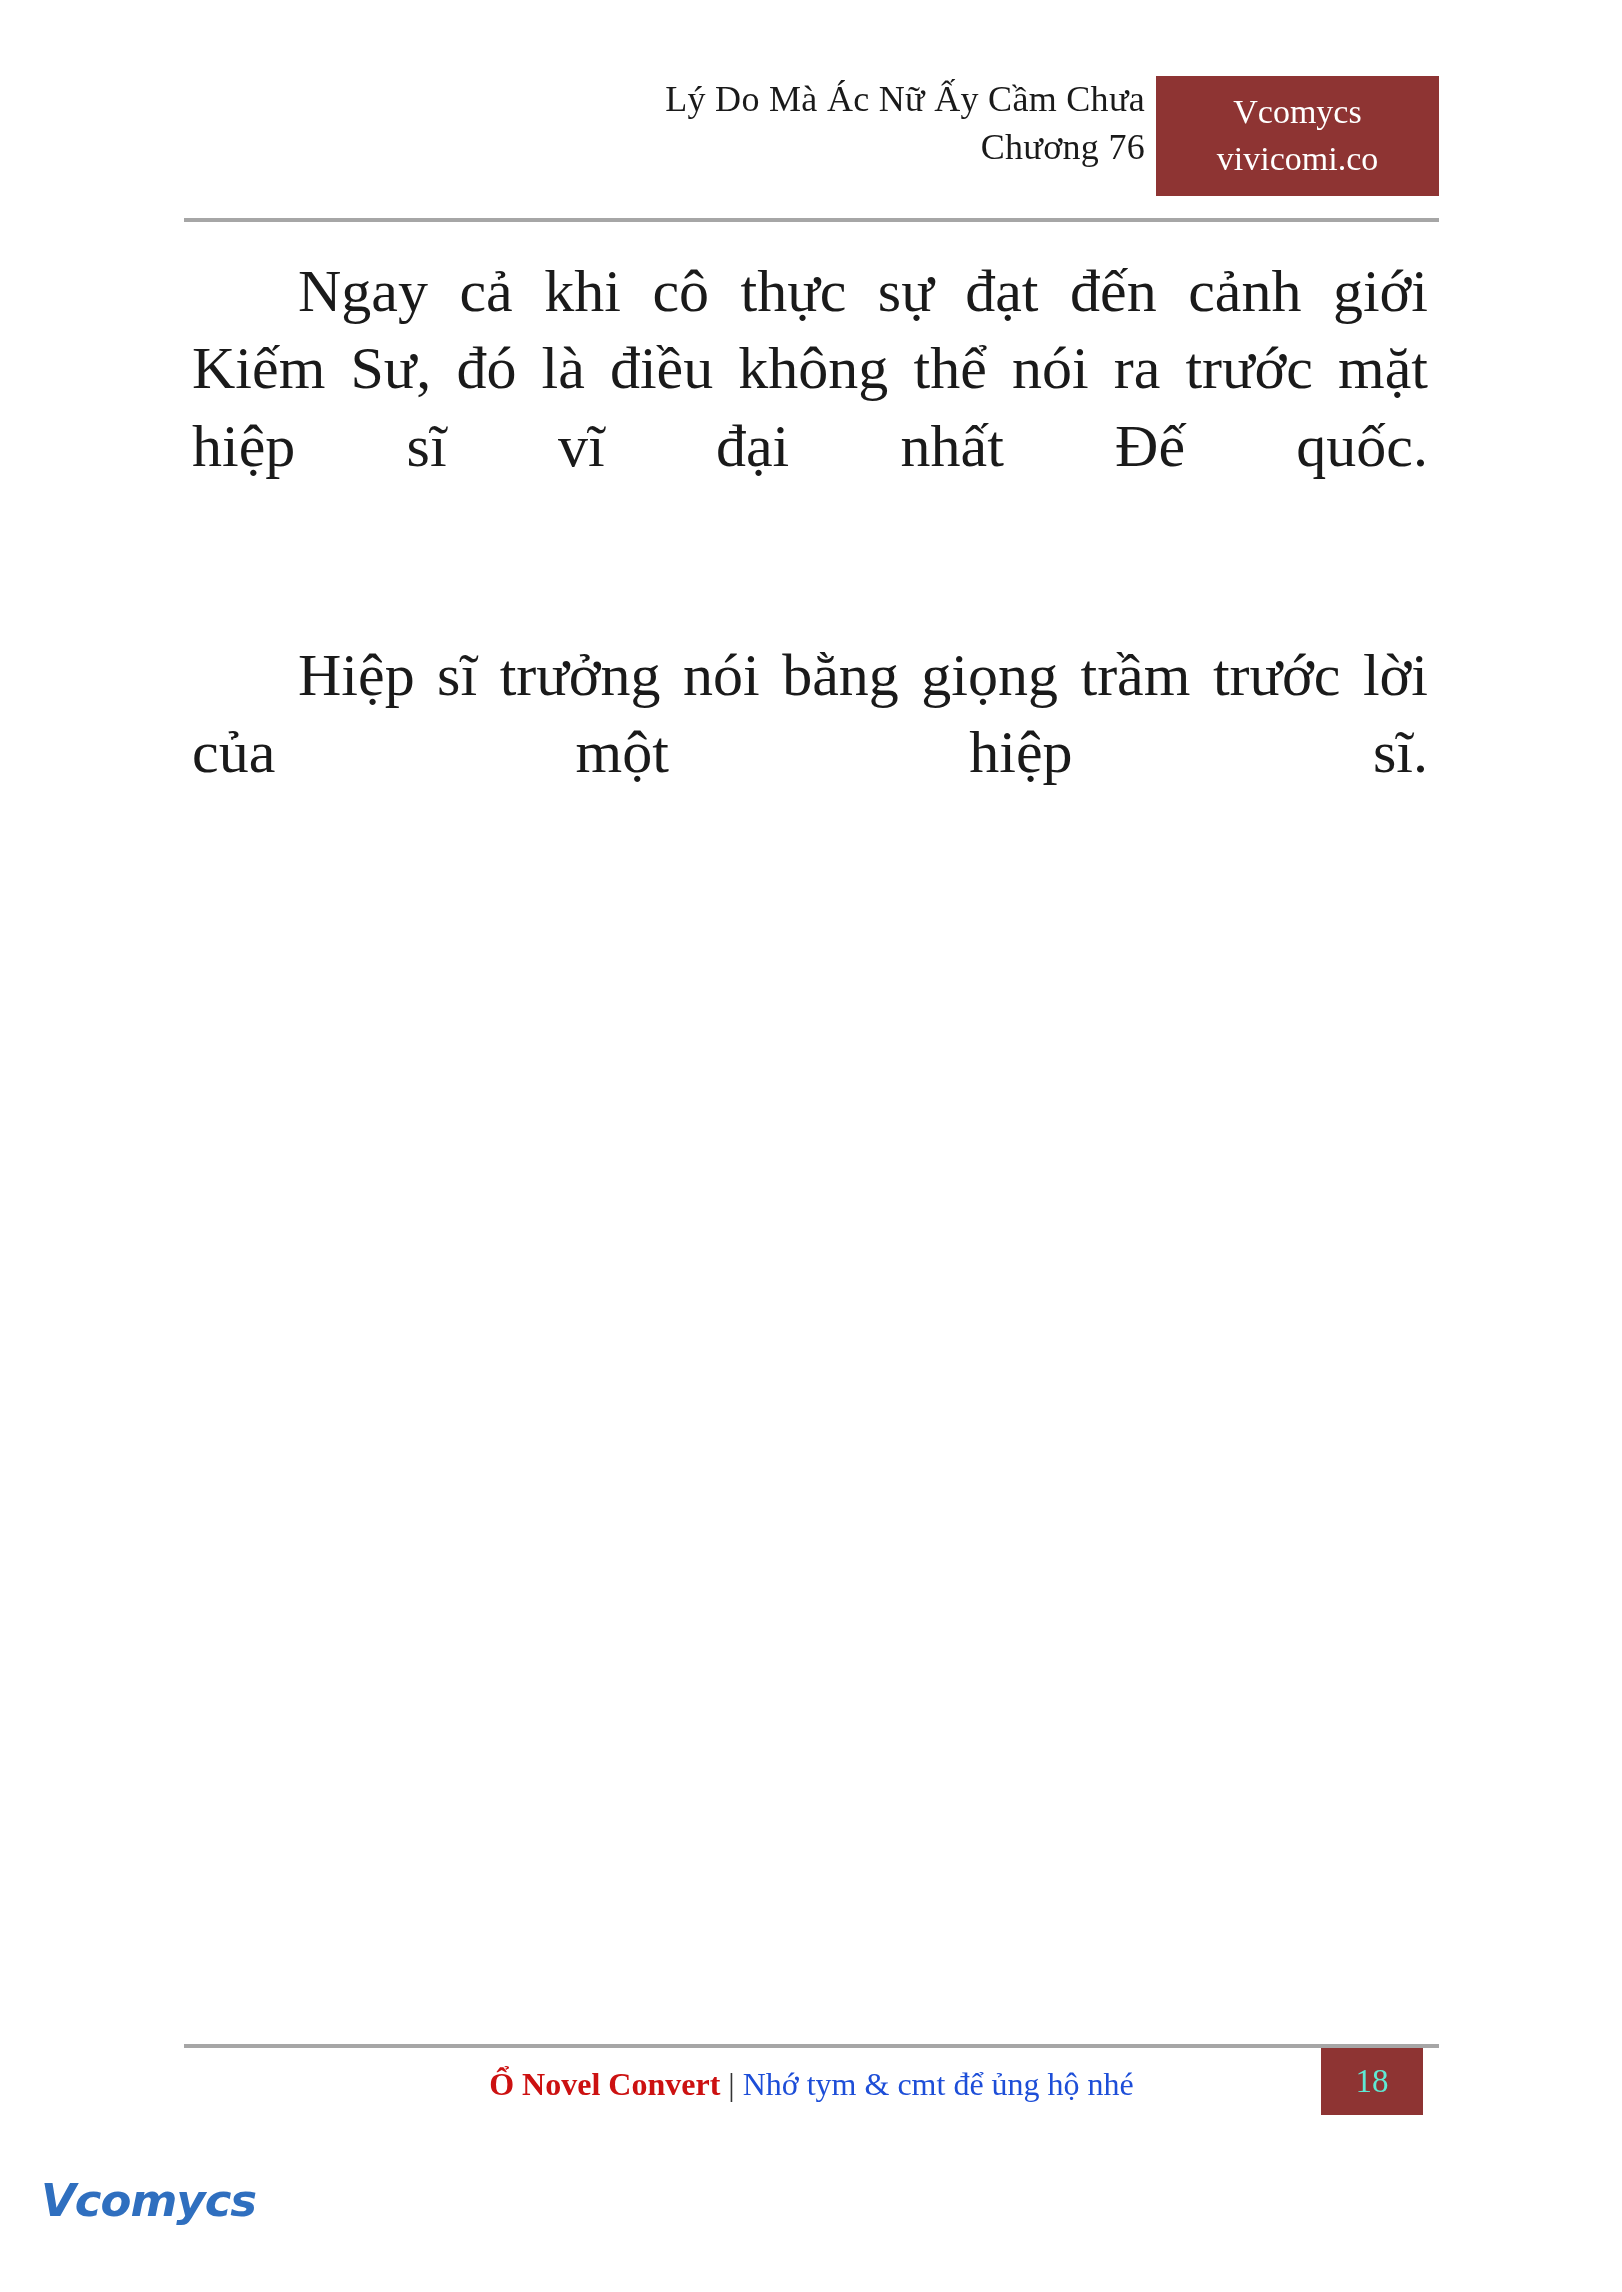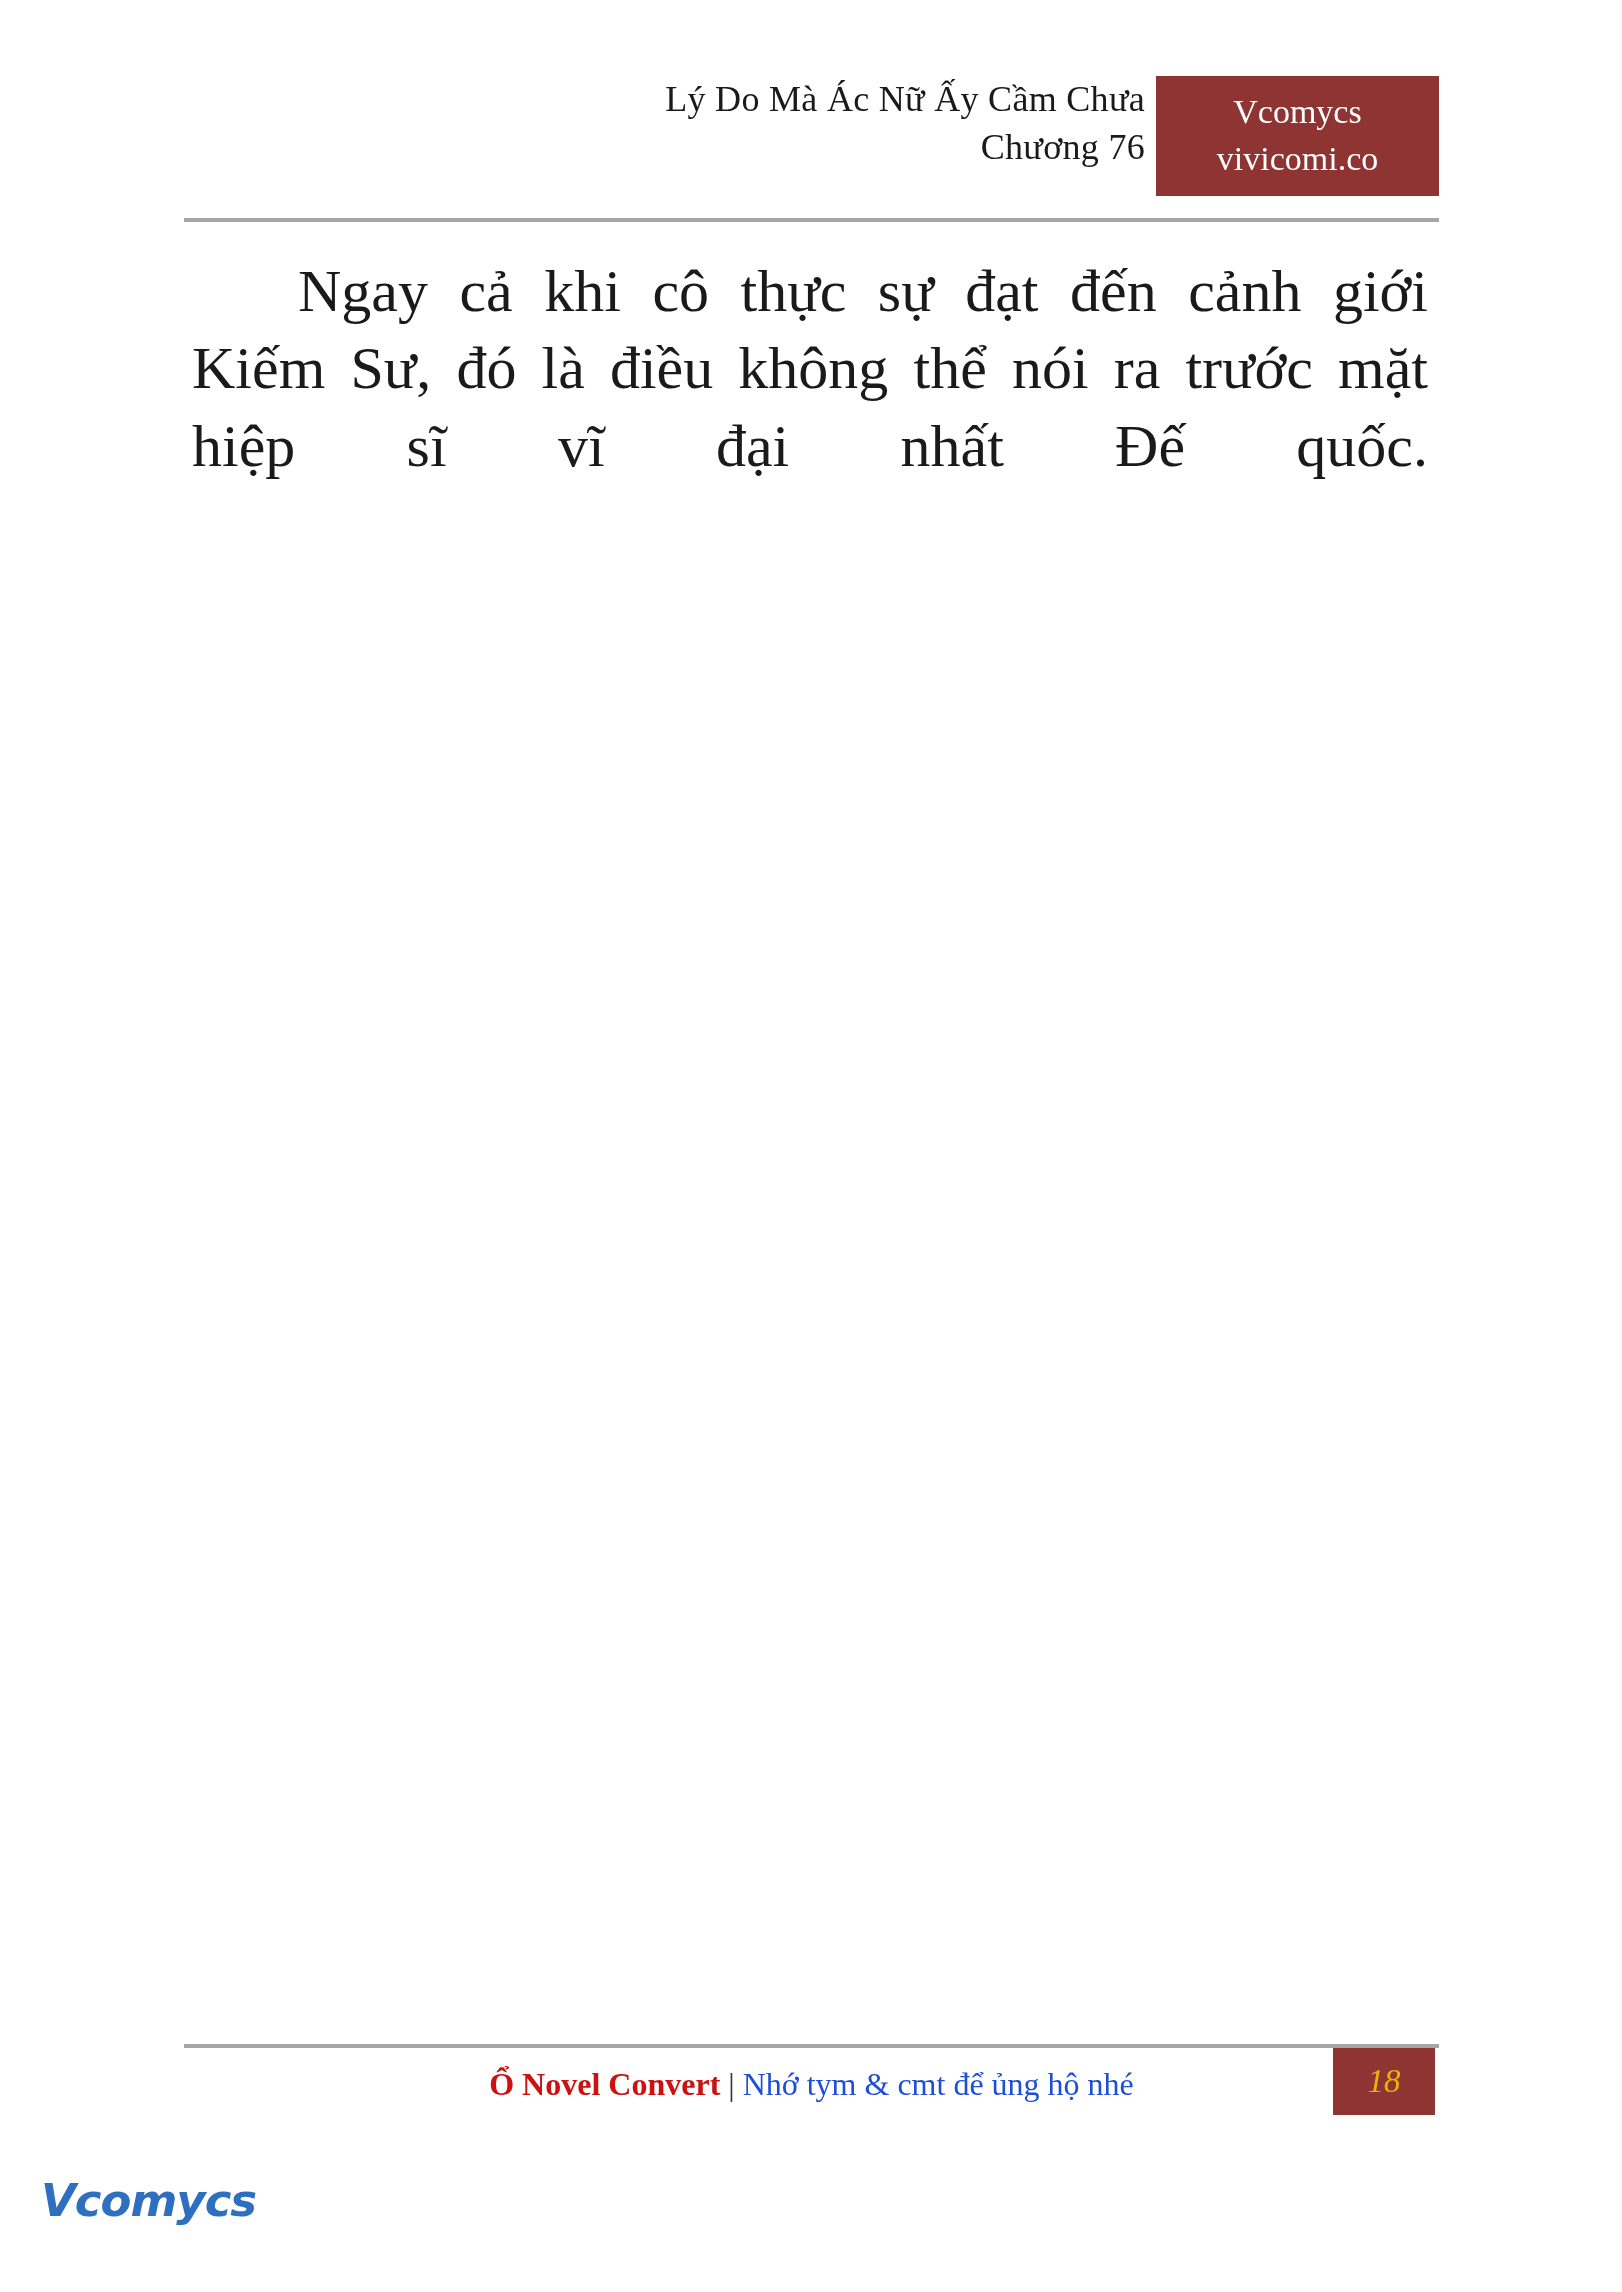--- a/index.html
+++ b/index.html
@@ -135,31 +135,30 @@
   }
   .footer-sep {
     color: #333333;
   }
   .footer-note {
     color: #1d4ed8;
     text-align: center;
   }
   .page-number {
     position: absolute;
-    right: 4px;
+    right: 16px;
     top: 0;
     width: 102px;
     height: 67px;
     background: #8e3433;
-    color: #eab308;
+    color: #5eead4;
     font-size: 33px;
     display: flex;
     align-items: center;
     justify-content: center;
-    font-style: italic;
   }
 
   
   .watermark {
     position: absolute;
     left: 41px;
     top: 2178px;
     width: 196px;
     height: 74px;
   }
@@ -185,20 +184,21 @@
     </div>
     <div class="header-badge">
       <div>Vcomycs</div>
       <div>vivicomi.co</div>
     </div>
   </div>
   <div class="header-rule"></div>
 
   <div class="content">
     <p class="para"><span>Ngay cả khi cô thực sự đạt đến cảnh giới Kiếm Sư, đó là điều không thể nói ra trước mặt hiệp sĩ vĩ đại nhất Đế quốc.</span></p>
+    <p class="para"><span>Hiệp sĩ trưởng nói bằng giọng trầm trước lời của một hiệp sĩ.</span></p>
   </div>
 
   <div class="footer-rule"></div>
   <div class="footer">
     <div class="footer-center">
       <span class="footer-brand">Ổ Novel Convert</span>
       <span class="footer-sep">|</span>
       <span class="footer-note">Nhớ tym &amp; cmt để ủng hộ nhé</span>
     </div>
     <div class="page-number">18</div>

